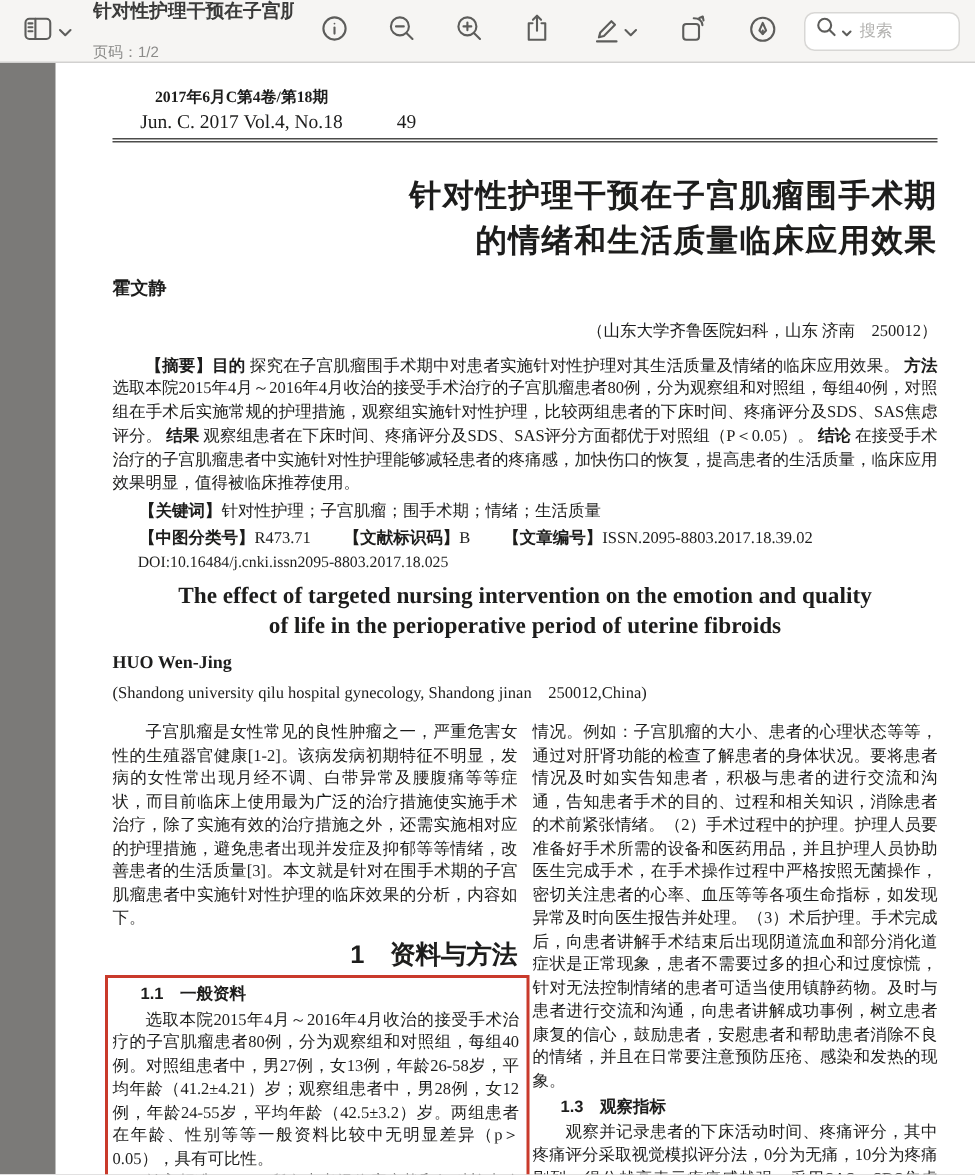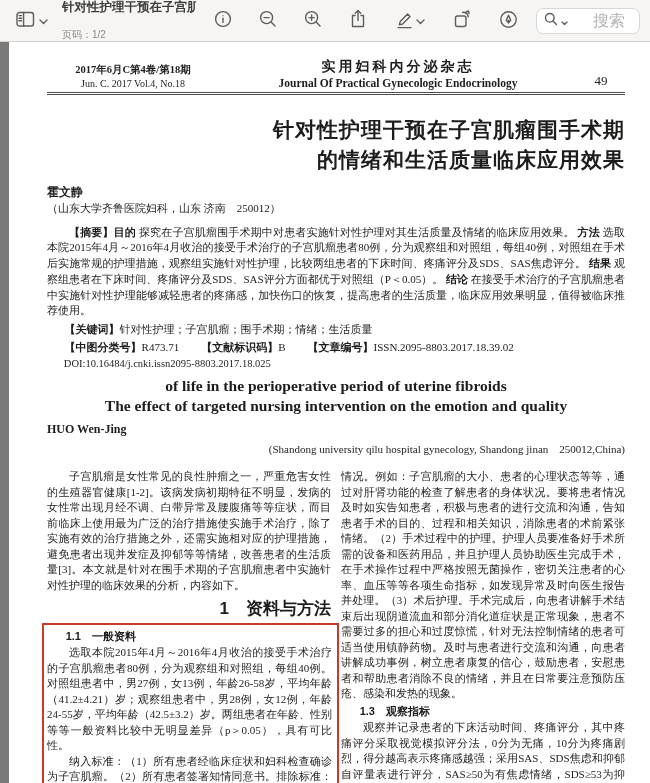--- a/index.html
+++ b/index.html
@@ -11,52 +11,52 @@
     border-bottom:1px solid #d2d1d0;padding:0 10px 0 14px;}
   .tb-btn{display:flex;align-items:center;gap:4px;background:none;border:none;padding:2px;cursor:pointer;}
   .tb-ic{stroke:#5d5d5b;fill:none;stroke-width:1.4;stroke-linecap:round;stroke-linejoin:round;}
   .doc-info{margin-left:12px;width:176px;overflow:hidden;}
   .doc-title{font-weight:700;font-size:12.5px;color:#3b3b3a;white-space:nowrap;overflow:hidden;}
   .doc-page{font-size:10px;color:#8a8a88;margin-top:12px;}
   .tb-icons{display:flex;align-items:center;gap:23px;margin-left:16px;}
   .tb-icons .tb-btn{gap:2px;}
   .searchbox{margin-left:16px;flex:1;height:26px;border:1px solid #d8d7d5;border-radius:7px;
     background:#fff;display:flex;align-items:center;padding:0 7px;gap:3px;min-width:104px;}
-  .searchbox input{border:none;outline:none;flex:1;font-size:16px;color:#ec4899;background:transparent;width:50px;margin-left:20px;}
+  .searchbox input{border:none;outline:none;flex:1;font-size:11px;color:#ec4899;background:transparent;width:50px;}
   .searchbox input::placeholder{color:#b3b2b0;}
 
   
-  .content{height:741px;background:#7b7a78;overflow:hidden;}
+  .content{height:741px;background:#7b7a78;overflow:hidden;padding-left:28px;}
   .page{margin-left:9px;height:100%;background:#fff;padding:16px 25px 0 38px;overflow:hidden;
     font-family:"Liberation Serif","DejaVu Serif",serif;color:#1d1d1c;}
 
   .jheader{display:flex;align-items:flex-end;}
   .jh-left{width:172px;text-align:center;}
   .jh-issue-cn{font-size:10.5px;font-weight:700;}
-  .jh-issue-en{font-size:10px;margin-top:1px;text-align:center;}
+  .jh-issue-en{font-size:13px;margin-top:1px;text-align:center;}
   .jh-center{flex:1;text-align:center;}
   .jh-name-cn{font-size:14px;font-weight:700;letter-spacing:3px;}
   .jh-name-en{font-size:11.5px;font-weight:700;margin-top:1px;}
   .jh-right{width:48px;text-align:center;font-size:13px;}
   .double-rule{margin-top:3px;height:2.5px;border-top:1.7px solid #4d4c4b;border-bottom:1.7px solid #4d4c4b;}
 
   .title-cn{margin-top:20px;text-align:right;font-size:21px;font-weight:700;line-height:30px;letter-spacing:1px;}
   .author-cn{margin-top:9px;text-align:left;font-size:12px;font-weight:700;}
-  .affil-cn{margin-top:0;text-align:left;font-size:11px;}
+  .affil-cn{margin-top:12px;text-align:right;font-size:11px;}
 
   .abs{margin:9px 0 0;font-size:11px;line-height:15.8px;text-align:justify;text-indent:2em;}
   .abs b{font-weight:700;}
   .meta{margin:2px 0 0;font-size:11px;line-height:16px;padding-left:1.6em;}
   .meta b{font-weight:700;}
   .clc span.grp{margin-right:22px;white-space:nowrap;}
   .doi{margin:1px 0 0;font-size:10.5px;line-height:15px;padding-left:1.6em;}
 
   .title-en{margin-top:5px;text-align:center;font-weight:700;font-size:15.5px;line-height:20px;}
   .author-en{margin-top:6px;font-weight:700;font-size:12px;}
-  .affil-en{margin-top:5px;text-align:right;font-size:11px;}
+  .affil-en{margin-top:5px;text-align:left;font-size:11px;}
 
   .columns{display:flex;gap:10px;margin-top:12px;}
   .col{flex:1;font-size:11px;line-height:15.5px;text-align:justify;}
   .col p{margin:0;text-indent:2em;}
   .col p.noindent{text-indent:0;}
   .h1{font-family:"Liberation Sans",sans-serif;font-weight:700;font-size:17px;
       margin:8px 0 6px;text-indent:0.8em;text-align:right;}
   .h2{font-family:"Liberation Sans",sans-serif;font-weight:700;font-size:11px;
       margin:2px 0 1px;text-indent:1.7em;text-align:left;}
   .red-box{border:2.5px solid #c93a2b;margin:4px -8px 0 -5px;padding:2px 5px 4px 3px;}
@@ -177,24 +177,20 @@
   </div>
 
   <div class="content">
     <div class="page">
 
       <div class="jheader">
         <div class="jh-left">
           <div class="jh-issue-cn">2017年6月C第4卷/第18期</div>
           <div class="jh-issue-en">Jun. C. 2017 Vol.4, No.18</div>
         </div>
-        <div class="jh-center">
-          <div class="jh-name-cn">实用妇科内分泌杂志</div>
-          <div class="jh-name-en">Journal Of Practical Gynecologic Endocrinology</div>
-        </div>
         <div class="jh-right">49</div>
       </div>
       <div class="double-rule"></div>
 
       <div class="title-cn">
         <div>针对性护理干预在子宫肌瘤围手术期</div>
         <div>的情绪和生活质量临床应用效果</div>
       </div>
       <div class="author-cn">霍文静</div>
       <div class="affil-cn">（山东大学齐鲁医院妇科，山东 济南　250012）</div>
@@ -208,22 +204,22 @@
         <b>结论</b>
         <span>在接受手术治疗的子宫肌瘤患者中实施针对性护理能够减轻患者的疼痛感，加快伤口的恢复，提高患者的生活质量，临床应用效果明显，值得被临床推荐使用。</span></p>
 
       <p class="meta"><b>【关键词】</b><span>针对性护理；子宫肌瘤；围手术期；情绪；生活质量</span></p>
 
       <p class="meta clc"><span class="grp"><b>【中图分类号】</b><span>R473.71</span></span><span class="grp"><b>【文献标识码】</b><span>B</span></span><span class="grp"><b>【文章编号】</b><span>ISSN.2095-8803.2017.18.39.02</span></span></p>
 
       <p class="doi">DOI:10.16484/j.cnki.issn2095-8803.2017.18.025</p>
 
       <div class="title-en">
+        <div>The effect of targeted nursing intervention on the emotion and quality</div>
         <div>of life in the perioperative period of uterine fibroids</div>
-        <div>The effect of targeted nursing intervention on the emotion and quality</div>
       </div>
       <div class="author-en">HUO Wen-Jing</div>
       <div class="affil-en">(Shandong university qilu hospital gynecology, Shandong  jinan　250012,China)</div>
 
       <div class="columns">
         <div class="col">
           <p>子宫肌瘤是女性常见的良性肿瘤之一，严重危害女性的生殖器官健康[1-2]。该病发病初期特征不明显，发病的女性常出现月经不调、白带异常及腰腹痛等等症状，而目前临床上使用最为广泛的治疗措施使实施手术治疗，除了实施有效的治疗措施之外，还需实施相对应的护理措施，避免患者出现并发症及抑郁等等情绪，改善患者的生活质量[3]。本文就是针对在围手术期的子宫肌瘤患者中实施针对性护理的临床效果的分析，内容如下。</p>
           <div class="h1">1　资料与方法</div>
           <div class="red-box" style="border-color: rgb(201, 58, 43);">
             <div class="h2">1.1　一般资料</div>

